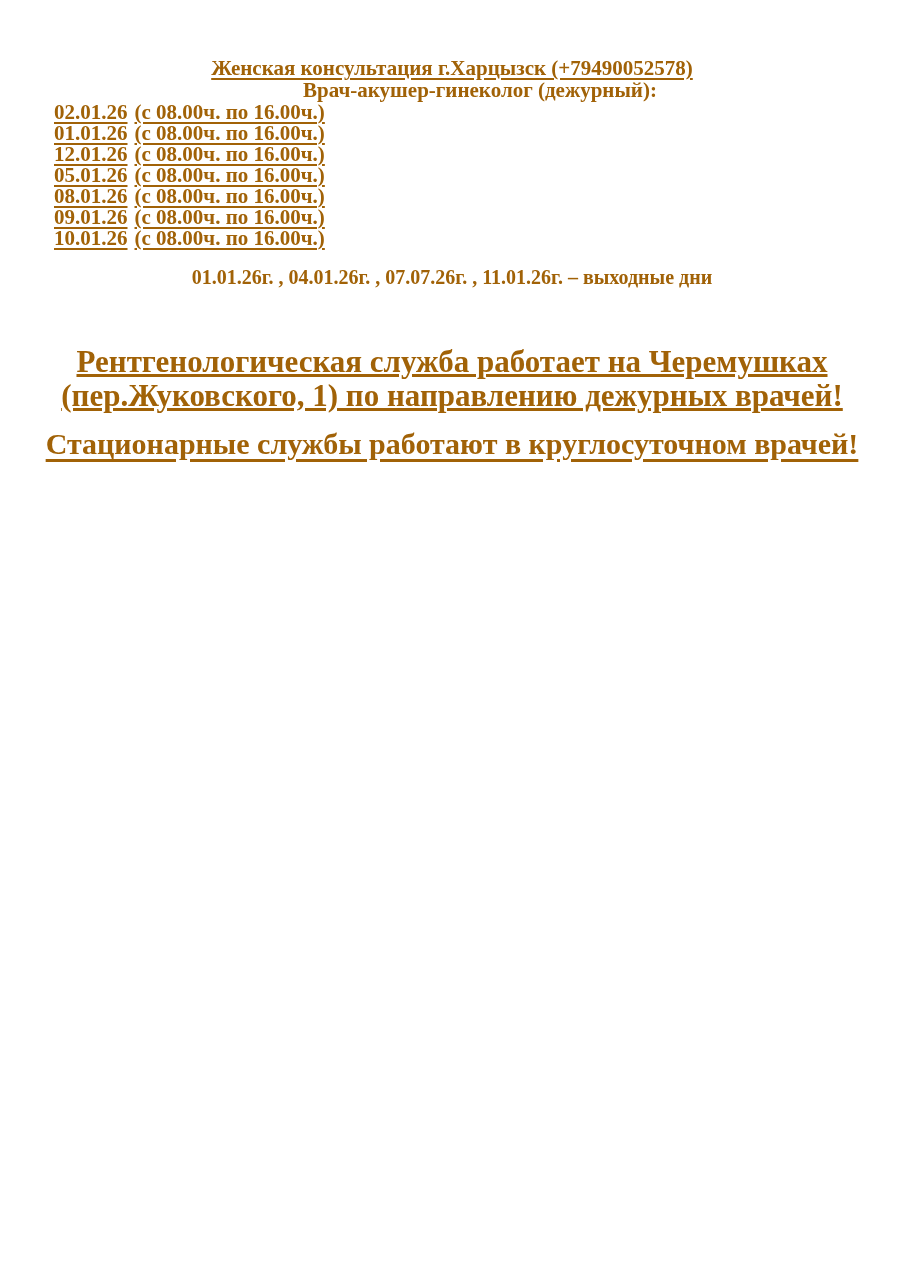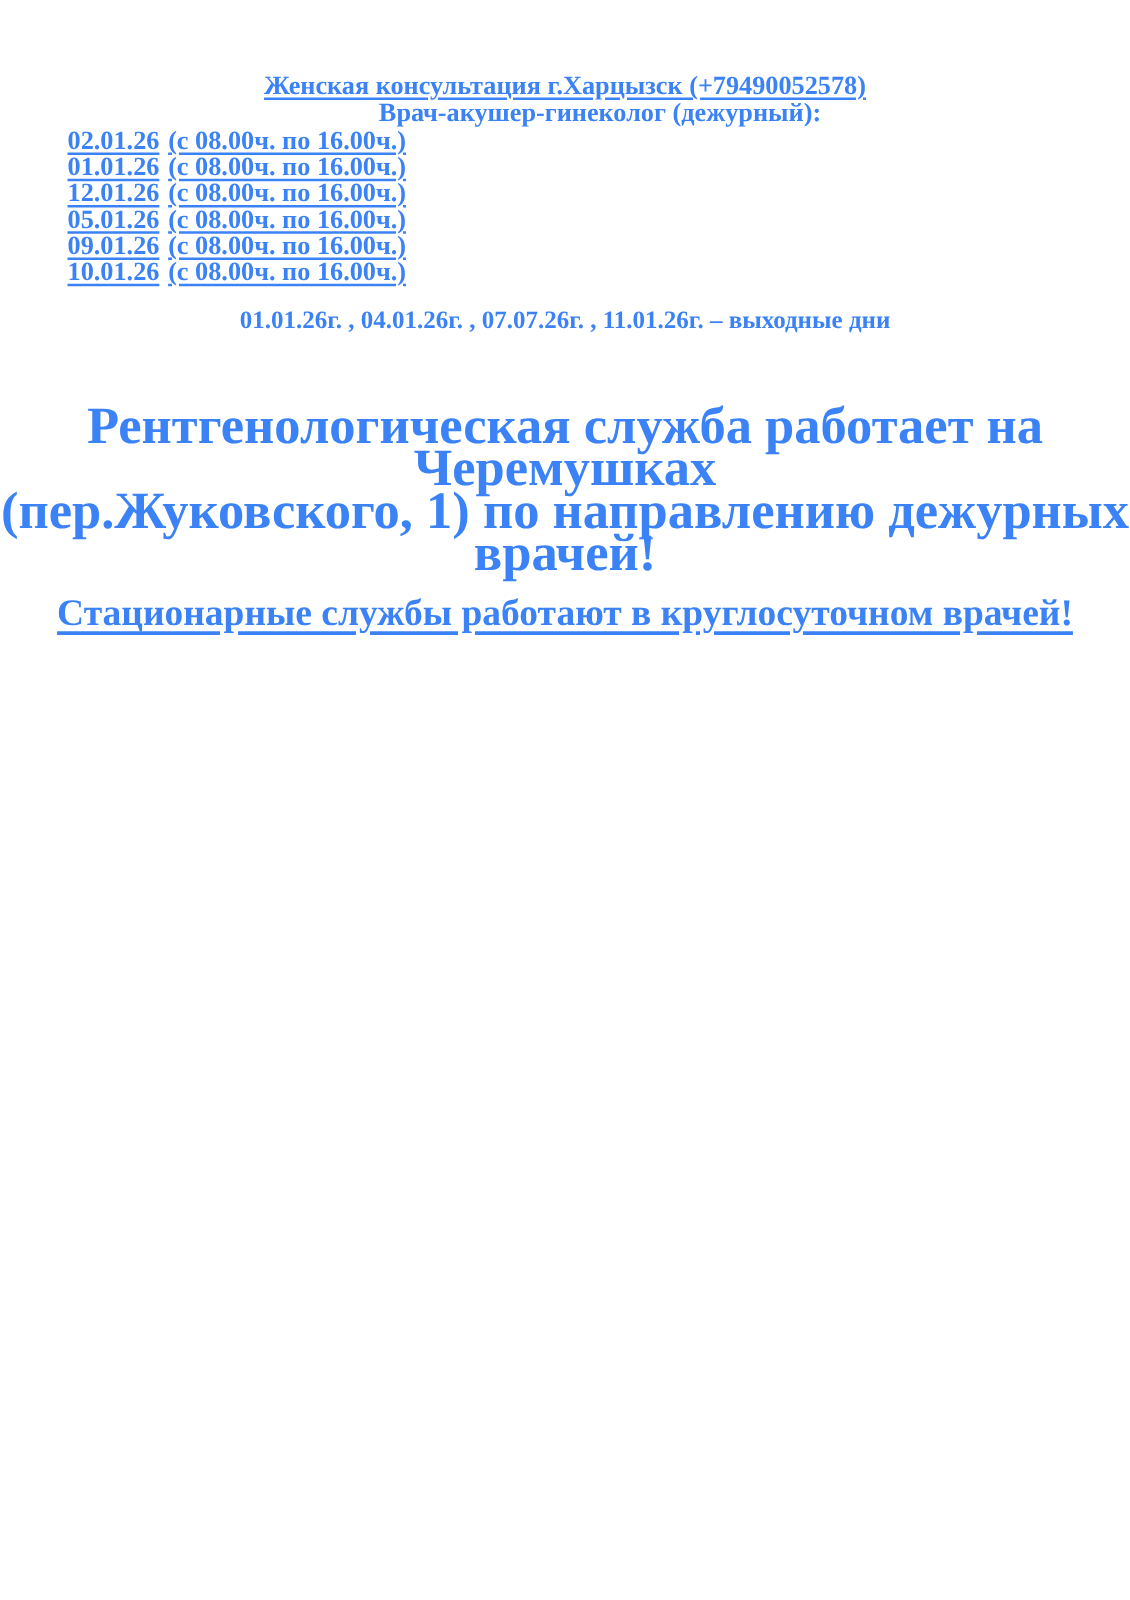--- a/index.html
+++ b/index.html
@@ -5,21 +5,21 @@
   html, body {
     margin: 0;
     padding: 0;
     background: #ffffff;
   }
   .doc {
     position: relative;
     width: 904px;
     height: 1280px;
     background: #ffffff;
-    color: #3b82f6;
+    color: #a16207;
     font-family: "Liberation Serif", "DejaVu Serif", serif;
     font-weight: 700;
     overflow: hidden;
   }
   .title {
     margin: 56px 0 0 0;
     text-align: center;
     font-size: 21px;
     line-height: 24px;
     text-decoration: underline;
@@ -54,22 +54,23 @@
   }
   .weekend {
     margin: 18px 0 0 0;
     text-align: center;
     font-size: 20px;
     line-height: 20px;
   }
   .announcement {
     margin: 58px 0 0 0;
     text-align: center;
-    font-size: 42px;
+    font-size: 31px;
     line-height: 34px;
+    text-decoration: underline;
   }
   .inpatient {
     margin: 15px 0 0 0;
     text-align: center;
     font-size: 30px;
     line-height: 32px;
     text-decoration: underline;
     text-decoration-thickness: 3px;
     text-underline-offset: 5px;
   }
@@ -80,20 +81,21 @@
 <div class="doc">
 
   <p class="title">Женская консультация г.Харцызск (+79490052578)</p>
   <p class="subtitle">Врач-акушер-гинеколог (дежурный):</p>
 
   <div class="schedule">
     <div class="row"><span class="date">02.01.26</span><span class="time">(с 08.00ч. по 16.00ч.)</span></div>
     <div class="row"><span class="date">01.01.26</span><span class="time">(с 08.00ч. по 16.00ч.)</span></div>
     <div class="row"><span class="date">12.01.26</span><span class="time">(с 08.00ч. по 16.00ч.)</span></div>
     <div class="row"><span class="date">05.01.26</span><span class="time">(с 08.00ч. по 16.00ч.)</span></div>
+    <div class="row"><span class="date">08.01.26</span><span class="time">(с 08.00ч. по 16.00ч.)</span></div>
     <div class="row"><span class="date">09.01.26</span><span class="time">(с 08.00ч. по 16.00ч.)</span></div>
     <div class="row"><span class="date">10.01.26</span><span class="time">(с 08.00ч. по 16.00ч.)</span></div>
   </div>
 
   <p class="weekend">01.01.26г. , 04.01.26г. , 07.07.26г. , 11.01.26г. – выходные дни</p>
 
   <div class="announcement">
     <div>Рентгенологическая служба работает на Черемушках</div>
     <div>(пер.Жуковского, 1) по направлению дежурных врачей!</div>
   </div>

